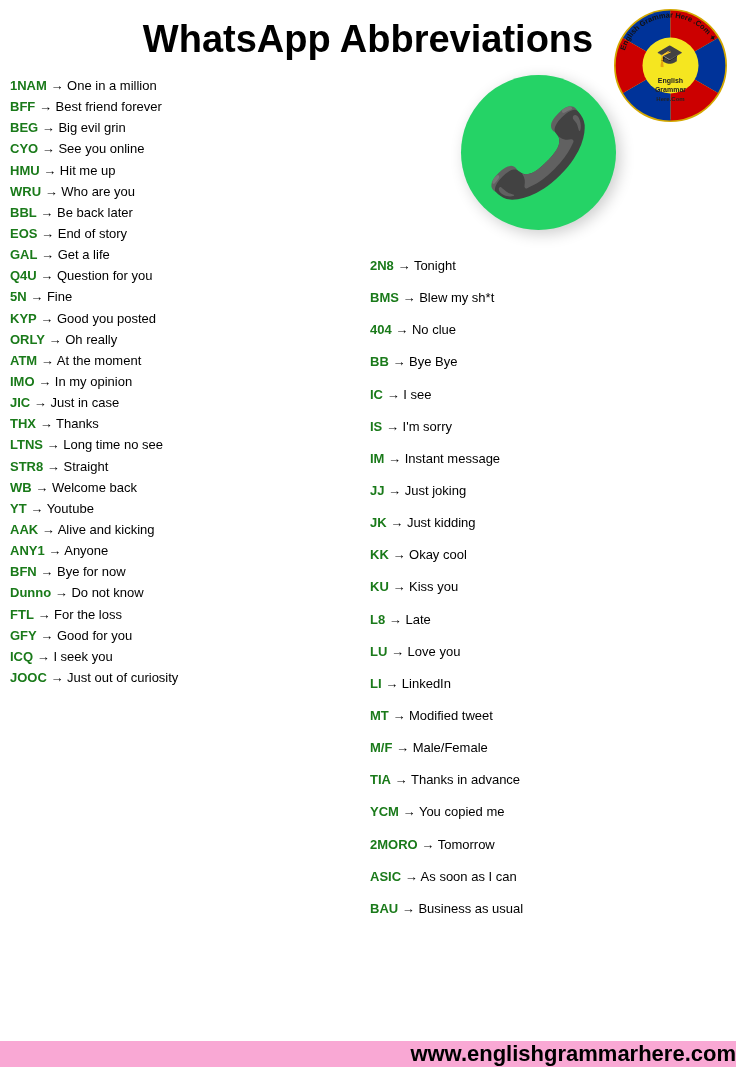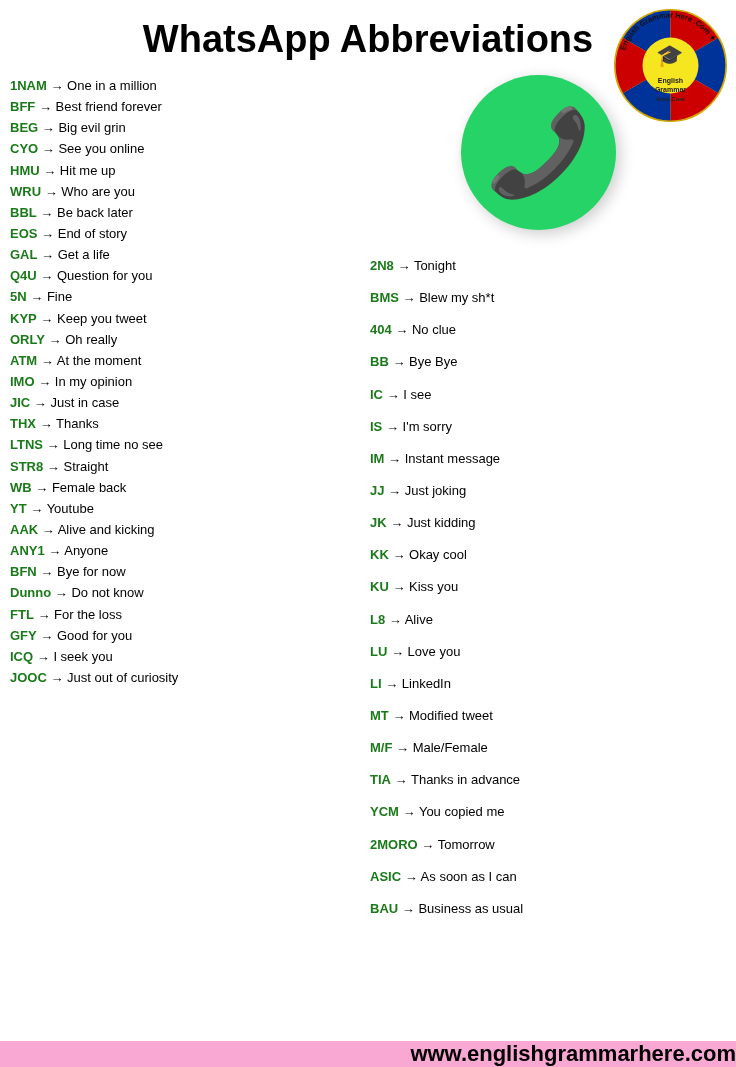--- a/index.html
+++ b/index.html
@@ -149,29 +149,29 @@
         <div class="abbr-item"><span class="abbr-key">BFF</span> <span class="abbr-arrow">→</span> <span class="abbr-val">Best friend forever</span></div>
         <div class="abbr-item"><span class="abbr-key">BEG</span> <span class="abbr-arrow">→</span> <span class="abbr-val">Big evil grin</span></div>
         <div class="abbr-item"><span class="abbr-key">CYO</span> <span class="abbr-arrow">→</span> <span class="abbr-val">See you online</span></div>
         <div class="abbr-item"><span class="abbr-key">HMU</span> <span class="abbr-arrow">→</span> <span class="abbr-val">Hit me up</span></div>
         <div class="abbr-item"><span class="abbr-key">WRU</span> <span class="abbr-arrow">→</span> <span class="abbr-val">Who are you</span></div>
         <div class="abbr-item"><span class="abbr-key">BBL</span> <span class="abbr-arrow">→</span> <span class="abbr-val">Be back later</span></div>
         <div class="abbr-item"><span class="abbr-key">EOS</span> <span class="abbr-arrow">→</span> <span class="abbr-val">End of story</span></div>
         <div class="abbr-item"><span class="abbr-key">GAL</span> <span class="abbr-arrow">→</span> <span class="abbr-val">Get a life</span></div>
         <div class="abbr-item"><span class="abbr-key">Q4U</span> <span class="abbr-arrow">→</span> <span class="abbr-val">Question for you</span></div>
         <div class="abbr-item"><span class="abbr-key">5N</span> <span class="abbr-arrow">→</span> <span class="abbr-val">Fine</span></div>
-        <div class="abbr-item"><span class="abbr-key">KYP</span> <span class="abbr-arrow">→</span> <span class="abbr-val">Keep you tweet</span></div>
+        <div class="abbr-item"><span class="abbr-key">KYP</span> <span class="abbr-arrow">→</span> <span class="abbr-val">Good you posted</span></div>
         <div class="abbr-item"><span class="abbr-key">ORLY</span> <span class="abbr-arrow">→</span> <span class="abbr-val">Oh really</span></div>
         <div class="abbr-item"><span class="abbr-key">ATM</span> <span class="abbr-arrow">→</span> <span class="abbr-val">At the moment</span></div>
         <div class="abbr-item"><span class="abbr-key">IMO</span> <span class="abbr-arrow">→</span> <span class="abbr-val">In my opinion</span></div>
         <div class="abbr-item"><span class="abbr-key">JIC</span> <span class="abbr-arrow">→</span> <span class="abbr-val">Just in case</span></div>
         <div class="abbr-item"><span class="abbr-key">THX</span> <span class="abbr-arrow">→</span> <span class="abbr-val">Thanks</span></div>
         <div class="abbr-item"><span class="abbr-key">LTNS</span> <span class="abbr-arrow">→</span> <span class="abbr-val">Long time no see</span></div>
         <div class="abbr-item"><span class="abbr-key">STR8</span> <span class="abbr-arrow">→</span> <span class="abbr-val">Straight</span></div>
-        <div class="abbr-item"><span class="abbr-key">WB</span> <span class="abbr-arrow">→</span> <span class="abbr-val">Female back</span></div>
+        <div class="abbr-item"><span class="abbr-key">WB</span> <span class="abbr-arrow">→</span> <span class="abbr-val">Welcome back</span></div>
         <div class="abbr-item"><span class="abbr-key">YT</span> <span class="abbr-arrow">→</span> <span class="abbr-val">Youtube</span></div>
         <div class="abbr-item"><span class="abbr-key">AAK</span> <span class="abbr-arrow">→</span> <span class="abbr-val">Alive and kicking</span></div>
         <div class="abbr-item"><span class="abbr-key">ANY1</span> <span class="abbr-arrow">→</span> <span class="abbr-val">Anyone</span></div>
         <div class="abbr-item"><span class="abbr-key">BFN</span> <span class="abbr-arrow">→</span> <span class="abbr-val">Bye for now</span></div>
         <div class="abbr-item"><span class="abbr-key">Dunno</span> <span class="abbr-arrow">→</span> <span class="abbr-val">Do not know</span></div>
         <div class="abbr-item"><span class="abbr-key">FTL</span> <span class="abbr-arrow">→</span> <span class="abbr-val">For the loss</span></div>
         <div class="abbr-item"><span class="abbr-key">GFY</span> <span class="abbr-arrow">→</span> <span class="abbr-val">Good for you</span></div>
         <div class="abbr-item"><span class="abbr-key">ICQ</span> <span class="abbr-arrow">→</span> <span class="abbr-val">I seek you</span></div>
         <div class="abbr-item"><span class="abbr-key">JOOC</span> <span class="abbr-arrow">→</span> <span class="abbr-val">Just out of curiosity</span></div>
       </div>
@@ -180,21 +180,21 @@
         <div class="abbr-item"><span class="abbr-key">BMS</span> <span class="abbr-arrow">→</span> <span class="abbr-val">Blew my sh*t</span></div>
         <div class="abbr-item"><span class="abbr-key">404</span> <span class="abbr-arrow">→</span> <span class="abbr-val">No clue</span></div>
         <div class="abbr-item"><span class="abbr-key">BB</span> <span class="abbr-arrow">→</span> <span class="abbr-val">Bye Bye</span></div>
         <div class="abbr-item"><span class="abbr-key">IC</span> <span class="abbr-arrow">→</span> <span class="abbr-val">I see</span></div>
         <div class="abbr-item"><span class="abbr-key">IS</span> <span class="abbr-arrow">→</span> <span class="abbr-val">I'm sorry</span></div>
         <div class="abbr-item"><span class="abbr-key">IM</span> <span class="abbr-arrow">→</span> <span class="abbr-val">Instant message</span></div>
         <div class="abbr-item"><span class="abbr-key">JJ</span> <span class="abbr-arrow">→</span> <span class="abbr-val">Just joking</span></div>
         <div class="abbr-item"><span class="abbr-key">JK</span> <span class="abbr-arrow">→</span> <span class="abbr-val">Just kidding</span></div>
         <div class="abbr-item"><span class="abbr-key">KK</span> <span class="abbr-arrow">→</span> <span class="abbr-val">Okay cool</span></div>
         <div class="abbr-item"><span class="abbr-key">KU</span> <span class="abbr-arrow">→</span> <span class="abbr-val">Kiss you</span></div>
-        <div class="abbr-item"><span class="abbr-key">L8</span> <span class="abbr-arrow">→</span> <span class="abbr-val">Alive</span></div>
+        <div class="abbr-item"><span class="abbr-key">L8</span> <span class="abbr-arrow">→</span> <span class="abbr-val">Late</span></div>
         <div class="abbr-item"><span class="abbr-key">LU</span> <span class="abbr-arrow">→</span> <span class="abbr-val">Love you</span></div>
         <div class="abbr-item"><span class="abbr-key">LI</span> <span class="abbr-arrow">→</span> <span class="abbr-val">LinkedIn</span></div>
         <div class="abbr-item"><span class="abbr-key">MT</span> <span class="abbr-arrow">→</span> <span class="abbr-val">Modified tweet</span></div>
         <div class="abbr-item"><span class="abbr-key">M/F</span> <span class="abbr-arrow">→</span> <span class="abbr-val">Male/Female</span></div>
         <div class="abbr-item"><span class="abbr-key">TIA</span> <span class="abbr-arrow">→</span> <span class="abbr-val">Thanks in advance</span></div>
         <div class="abbr-item"><span class="abbr-key">YCM</span> <span class="abbr-arrow">→</span> <span class="abbr-val">You copied me</span></div>
         <div class="abbr-item"><span class="abbr-key">2MORO</span> <span class="abbr-arrow">→</span> <span class="abbr-val">Tomorrow</span></div>
         <div class="abbr-item"><span class="abbr-key">ASIC</span> <span class="abbr-arrow">→</span> <span class="abbr-val">As soon as I can</span></div>
         <div class="abbr-item"><span class="abbr-key">BAU</span> <span class="abbr-arrow">→</span> <span class="abbr-val">Business as usual</span></div>
       </div>

